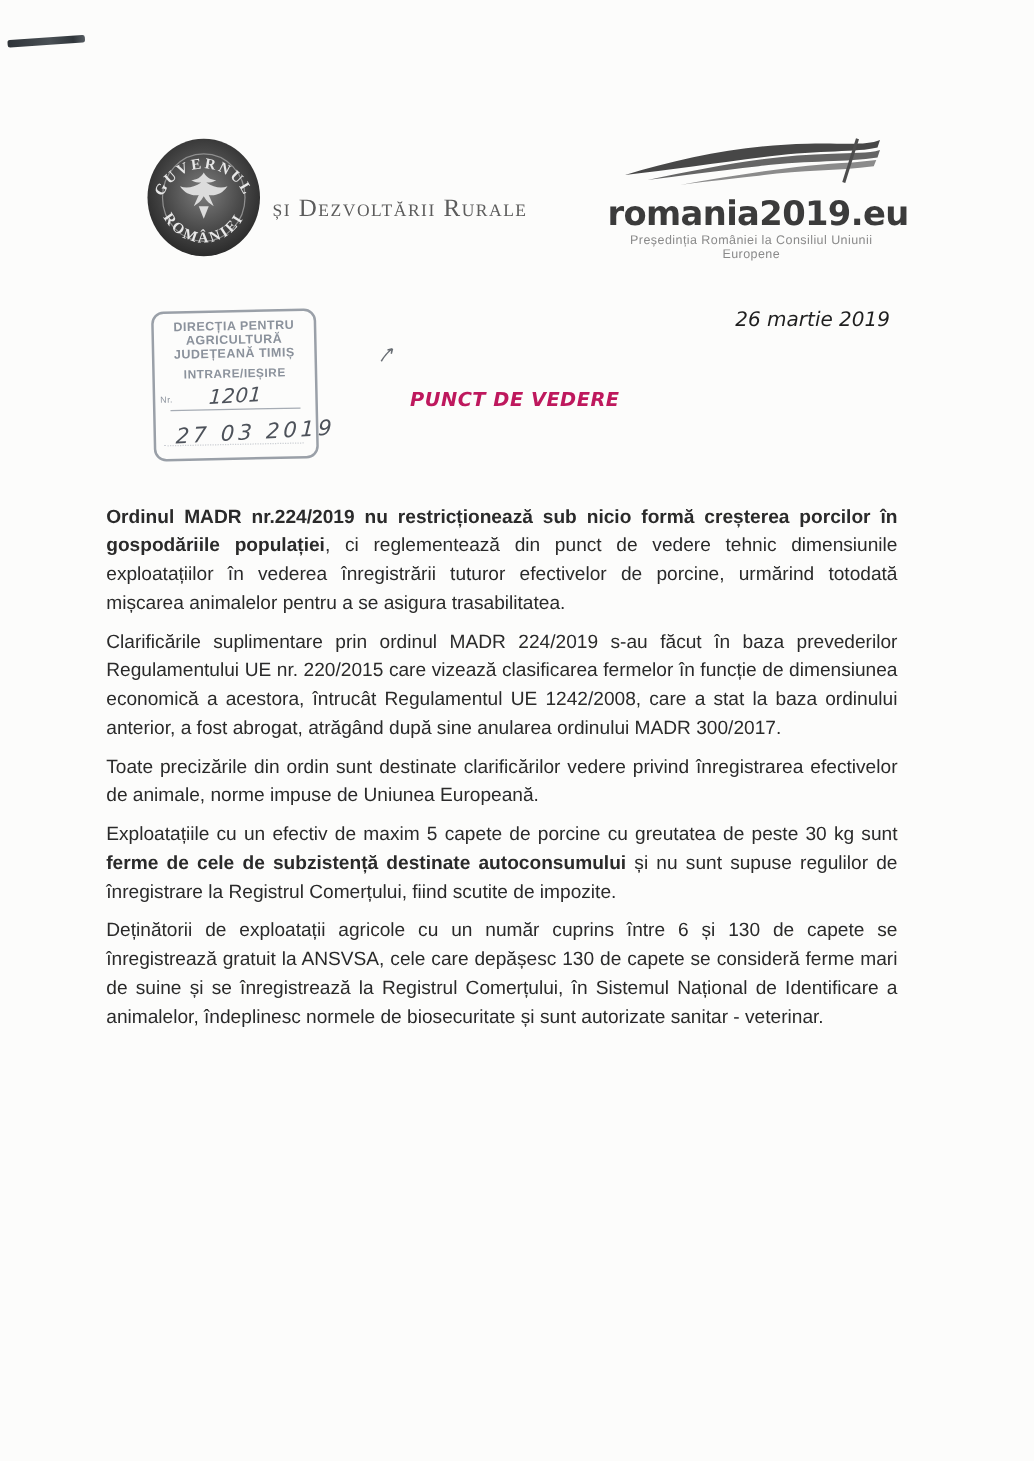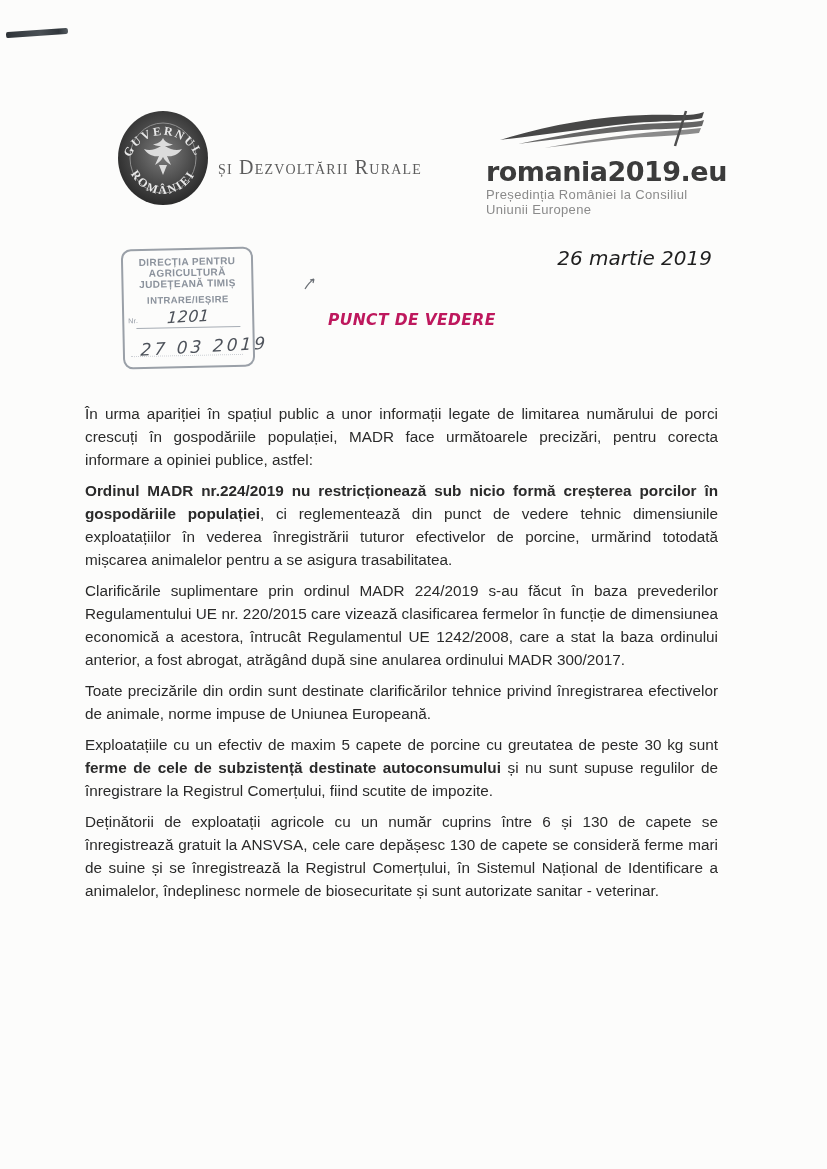--- a/index.html
+++ b/index.html
@@ -25,29 +25,29 @@
   .ministry{
     position:absolute;left:218px;top:136px;
     font-family:"Liberation Serif", serif;
     font-variant:small-caps;
     color:#5c5c5c;
     letter-spacing:1.2px;
   }
   .ministry .l1{font-size:20px;}
   .ministry .l2{font-size:20px;margin-top:20px;}
 
-  .logo{position:absolute;left:486px;top:110px;width:230px;}
+  .logo{position:absolute;left:486px;top:110px;width:230px;text-align:center;}
   .logo .swoosh{display:block;margin-left:10px;}
   .logo .domain{
     font-family:"DejaVu Sans", sans-serif;
     font-weight:bold;font-size:27px;letter-spacing:-0.5px;
     color:#3b3b3b;line-height:1;margin-top:2px;
   }
   .logo .tagline{
-    font-size:13px;color:#8a8a8a;letter-spacing:0.35px;margin-top:2px;
+    font-size:10px;color:#8a8a8a;letter-spacing:0.35px;margin-top:2px;
   }
 
   
   .stamp{
     position:absolute;left:122px;top:248px;width:132px;height:120px;
     border:2px solid #9aa0a8;border-radius:10px;
     transform:rotate(-1.2deg);
     color:#8b929c;text-align:center;
     font-size:10px;font-weight:bold;letter-spacing:0.4px;
     box-sizing:border-box;
@@ -68,21 +68,21 @@
     position:absolute;left:16px;top:86px;width:160px;text-align:left;
     font-size:17px;letter-spacing:3px;white-space:nowrap;
     transform:skewX(-6deg) rotate(-2deg);
   }
   .stamp .micro{position:absolute;left:6px;right:10px;top:99px;border-bottom:1px dotted #b8bdc4;height:6px;opacity:.7;}
 
   
   .doc-date{
     position:absolute;right:115px;top:246px;
     font-family:"DejaVu Sans", sans-serif;
-    font-style:italic;font-size:20px;color:#1f1f1f;
+    font-style:italic;font-size:16px;color:#1f1f1f;
   }
   .pen-mark{position:absolute;left:302px;top:276px;}
   .doc-title{
     position:absolute;left:328px;top:311px;
     font-family:"DejaVu Sans", sans-serif;
     font-weight:bold;font-style:italic;
     font-size:15.5px;letter-spacing:0.4px;color:#be185d;
   }
 
   
@@ -154,21 +154,20 @@
 
   <div class="doc-date">26 martie 2019</div>
 
   <svg class="pen-mark" width="16" height="16" viewBox="0 0 16 16">
     <path d="M3 13 C 6 8 9 5 12 3 M12 3 L 8 4 M12 3 L 11 7" stroke="#6a6f75" stroke-width="1.2" fill="none"></path>
   </svg>
 
   <div class="doc-title">PUNCT DE VEDERE</div>
 
   <div class="body-text">
-      <p class="para"><span>În urma apariției în spațiul public a unor informații legate de limitarea numărului de porci crescuți în gospodăriile populației, MADR face următoarele precizări, pentru corecta informare a opiniei publice, astfel:</span></p>
       <p class="para"><span class="bi">Ordinul MADR nr.224/2019 nu restricționează sub nicio formă creșterea porcilor în gospodăriile populației</span><span>, ci reglementează din punct de vedere tehnic dimensiunile exploatațiilor în vederea înregistrării tuturor efectivelor de porcine, urmărind totodată mișcarea animalelor pentru a se asigura trasabilitatea.</span></p>
       <p class="para"><span>Clarificările suplimentare prin ordinul MADR 224/2019 s-au făcut în baza prevederilor Regulamentului UE nr. 220/2015 care vizează clasificarea fermelor în funcție de dimensiunea economică a acestora, întrucât Regulamentul UE 1242/2008, care a stat la baza ordinului anterior, a fost abrogat, atrăgând după sine anularea ordinului MADR 300/2017.</span></p>
-      <p class="para"><span>Toate precizările din ordin sunt destinate clarificărilor tehnice privind înregistrarea efectivelor de animale, norme impuse de Uniunea Europeană.</span></p>
+      <p class="para"><span>Toate precizările din ordin sunt destinate clarificărilor vedere privind înregistrarea efectivelor de animale, norme impuse de Uniunea Europeană.</span></p>
       <p class="para"><span>Exploatațiile cu un efectiv de maxim 5 capete de porcine cu greutatea de peste 30 kg sunt </span><span class="bi">ferme de cele de subzistență destinate autoconsumului</span><span> și nu sunt supuse regulilor de înregistrare la Registrul Comerțului, fiind scutite de impozite.</span></p>
       <p class="para"><span>Deținătorii de exploatații agricole cu un număr cuprins între 6 și 130 de capete se înregistrează gratuit la ANSVSA, cele care depășesc 130 de capete se consideră ferme mari de suine și se înregistrează la Registrul Comerțului, în Sistemul Național de Identificare a animalelor, îndeplinesc normele de biosecuritate și sunt autorizate sanitar - veterinar.</span></p>
     </div>
 
 </div>
 
 </body></html>

